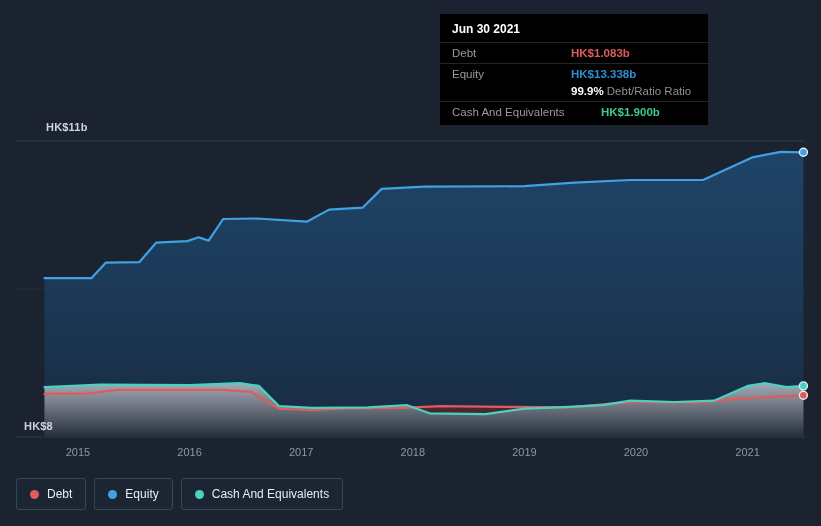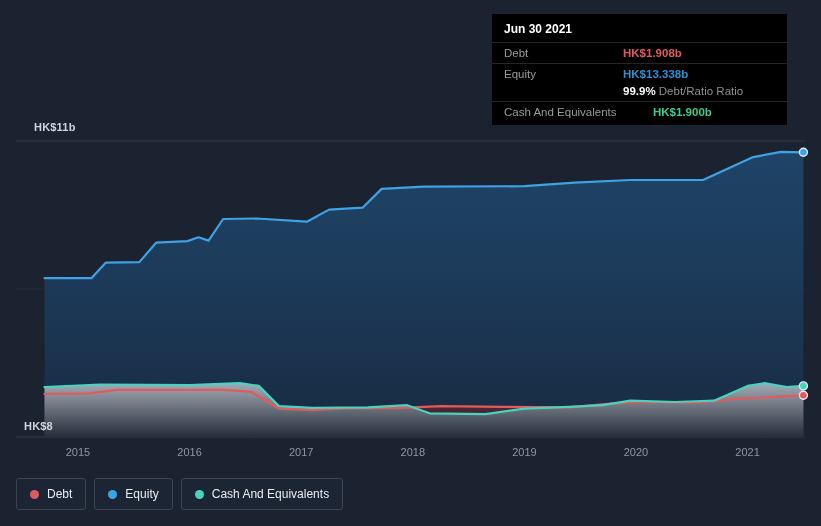--- a/index.html
+++ b/index.html
@@ -6,24 +6,24 @@
   html,body { background:#1b2330; }
   body { font-family:"Liberation Sans","DejaVu Sans",sans-serif; }
   .stage { position:relative; width:821px; height:526px; background:#1b2330; overflow:hidden; }
 
   svg#chart { position:absolute; left:0; top:0; }
   .grid { stroke:#2e3a4a; stroke-width:1; }
   .grid.mid { stroke:#232e3d; }
   .xlab { fill:#8d97a5; font-size:11px; text-anchor:middle; font-family:"Liberation Sans",sans-serif; }
 
   .ylab { position:absolute; font-size:11px; font-weight:700; color:#cdd4dd; letter-spacing:.2px; }
-  .ylab-top { left:8px; top:121px;padding-left:26px; }
+  .ylab-top { left:20px; top:121px;padding-left:26px; }
   .ylab-bottom { left:24px; top:420px; }
 
-  .tooltip { position:absolute; left:492px; top:14px; width:295px; background:#000; z-index:5; padding:1px 0 3px; }
+  .tooltip { position:absolute; left:440px; top:14px; width:268px; background:#000; z-index:5; padding:1px 0 3px; }
   .t-row { display:flex; align-items:baseline; padding:4px 12px; font-size:11.5px; }
   .t-row + .t-row { border-top:1px solid #262626; }
   .t-row.no-border { border-top:none; padding-top:1px; }
   .t-date { font-weight:700; color:#fff; font-size:12px; padding:7px 12px 6px; }
   .t-label { width:119px; flex-shrink:0; color:#9a9a9a; font-weight:400; }
   .t-value { font-weight:700; color:#fff; }
   .t-muted { color:#8f8f8f; font-weight:400; }
 
   .legend { position:absolute; left:16px; top:478px; display:flex; gap:8px; }
   .legend-item { display:flex; align-items:center; gap:8px; padding:8px 13px; border:1px solid #3a4553; border-radius:3px; background:rgba(32,42,58,0.35); color:#e9edf2; font-size:12px; cursor:pointer; }
@@ -80,21 +80,21 @@
       </g>
   </svg>
 
   <div class="ylab ylab-top">HK$11b</div>
   <div class="ylab ylab-bottom">HK$8</div>
 
   <div class="tooltip">
     <div class="t-row t-date">Jun 30 2021</div>
     <div class="t-row">
       <span class="t-label">Debt</span>
-      <span class="t-value" style="color: rgb(224, 91, 91);">HK$1.908b</span>
+      <span class="t-value" style="color: rgb(224, 91, 91);">HK$1.083b</span>
     </div>
     <div class="t-row">
       <span class="t-label">Equity</span>
       <span class="t-value" style="color: rgb(47, 143, 208);">HK$13.338b</span>
     </div>
     <div class="t-row no-border">
       <span class="t-label"></span>
       <span class="t-value"><b>99.9%</b><span class="t-muted"> Debt/Ratio Ratio</span></span>
     </div>
     <div class="t-row">

